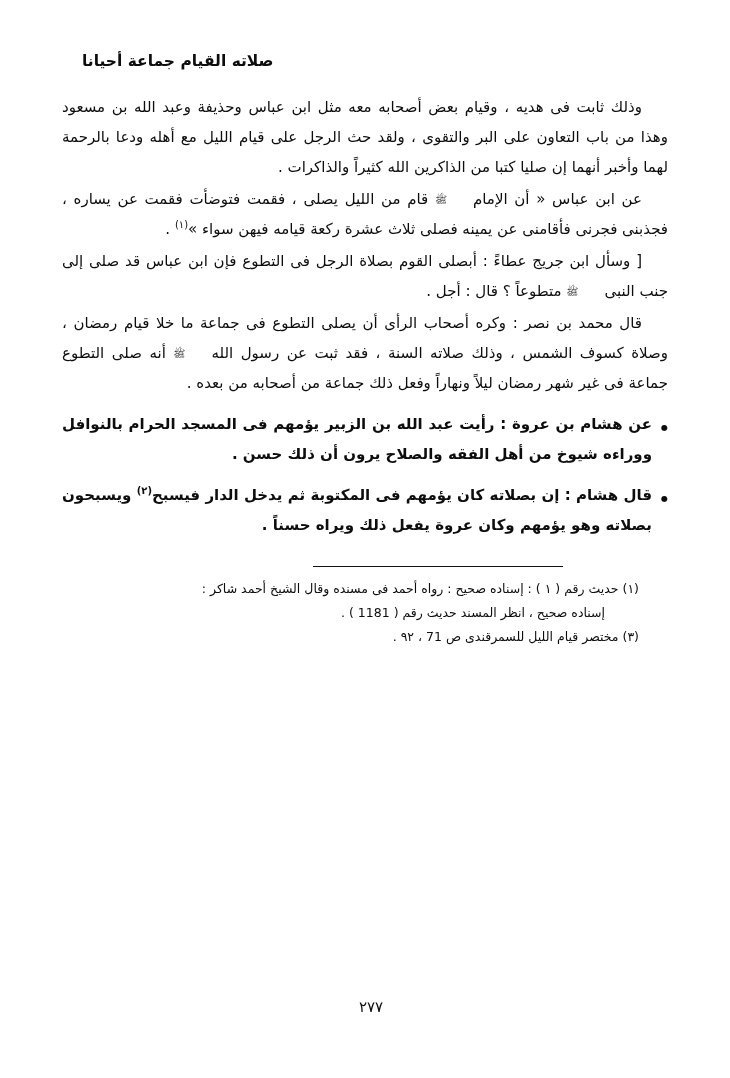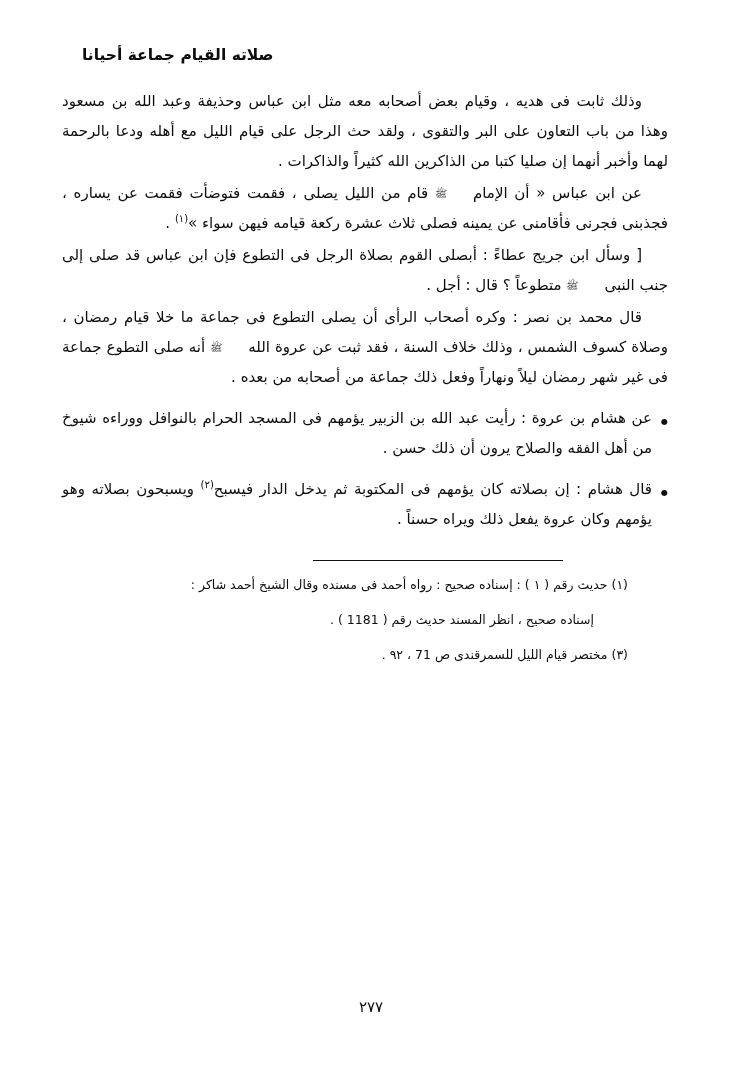--- a/index.html
+++ b/index.html
@@ -21,38 +21,39 @@
     padding: 46px 62px 30px 62px;
     box-sizing: border-box;
     direction: rtl;
   }
   .header-title {
     text-align: left;
     direction: rtl;
     font-size: 15.5px;
     font-weight: 600;
     letter-spacing: 0;
-    margin: 0 0 22px 8px;
+    margin: 6px 0 22px 8px;
     padding-left: 12px;
   }
   .body-text {
     font-size: 15px;
     line-height: 2.0;
     text-align: justify;
     text-justify: inter-word;
   }
   p.para {
     margin: 0 0 2px 0;
     text-indent: 26px;
   }
   p.bullet {
     margin: 11px 0 2px 0;
     text-indent: 0;
     padding-right: 16px;
     position: relative;
+    font-weight: bold;
   }
   p.bullet::before {
     content: "\25CF";
     font-size: 8px;
     position: absolute;
     right: 0;
     top: 11px;
   }
   .sallam {
     display: inline-block;
@@ -74,21 +75,21 @@
     margin-right: 105px;
   }
   .footnotes {
     font-size: 12.5px;
     line-height: 1.85;
     direction: rtl;
     padding-right: 28px;
     padding-left: 30px;
   }
   .footnotes p {
-    margin: 12px;
+    margin: 1px;
     text-align: justify;
   }
   .fn-cont {
     padding-right: 34px;
     display: block;
   }
   .page-number {
     position: absolute;
     bottom: 62px;
     left: 12px;
@@ -113,21 +114,21 @@
 
     <p class="para">
       <span>عن ابن عباس « أن الإمام</span><span class="sallam">ﷺ</span> <span>قام من الليل يصلى ، فقمت فتوضأت فقمت عن يساره ، فجذبنى فجرنى فأقامنى عن يمينه فصلى ثلاث عشرة ركعة قيامه فيهن سواء »</span><span class="sup">(١)</span> .
     </p>
 
     <p class="para">
       <span>[ وسأل ابن جريج عطاءً : أبصلى القوم بصلاة الرجل فى التطوع فإن ابن عباس قد صلى إلى جنب النبى</span><span class="sallam">ﷺ</span> <span>متطوعاً ؟ قال : أجل .</span>
     </p>
 
     <p class="para">
-      <span>قال محمد بن نصر : وكره أصحاب الرأى أن يصلى التطوع فى جماعة ما خلا قيام رمضان ، وصلاة كسوف الشمس ، وذلك خلاف السنة ، فقد ثبت عن عروة الله</span><span class="sallam">ﷺ</span> <span>أنه صلى التطوع جماعة فى غير شهر رمضان ليلاً ونهاراً وفعل ذلك جماعة من أصحابه من بعده .</span>
+      <span>قال محمد بن نصر : وكره أصحاب الرأى أن يصلى التطوع فى جماعة ما خلا قيام رمضان ، وصلاة كسوف الشمس ، وذلك صلاته السنة ، فقد ثبت عن رسول الله</span><span class="sallam">ﷺ</span> <span>أنه صلى التطوع جماعة فى غير شهر رمضان ليلاً ونهاراً وفعل ذلك جماعة من أصحابه من بعده .</span>
     </p>
 
     <p class="bullet">
       <span>عن هشام بن عروة : رأيت عبد الله بن الزبير يؤمهم فى المسجد الحرام بالنوافل ووراءه شيوخ من أهل الفقه والصلاح يرون أن ذلك حسن .</span>
     </p>
 
     <p class="bullet">
       <span>قال هشام : إن بصلاته كان يؤمهم فى المكتوبة ثم يدخل الدار فيسبح</span><span class="sup">(٢)</span>
       <span>ويسبحون بصلاته وهو يؤمهم وكان عروة يفعل ذلك ويراه حسناً .</span>
     </p>

